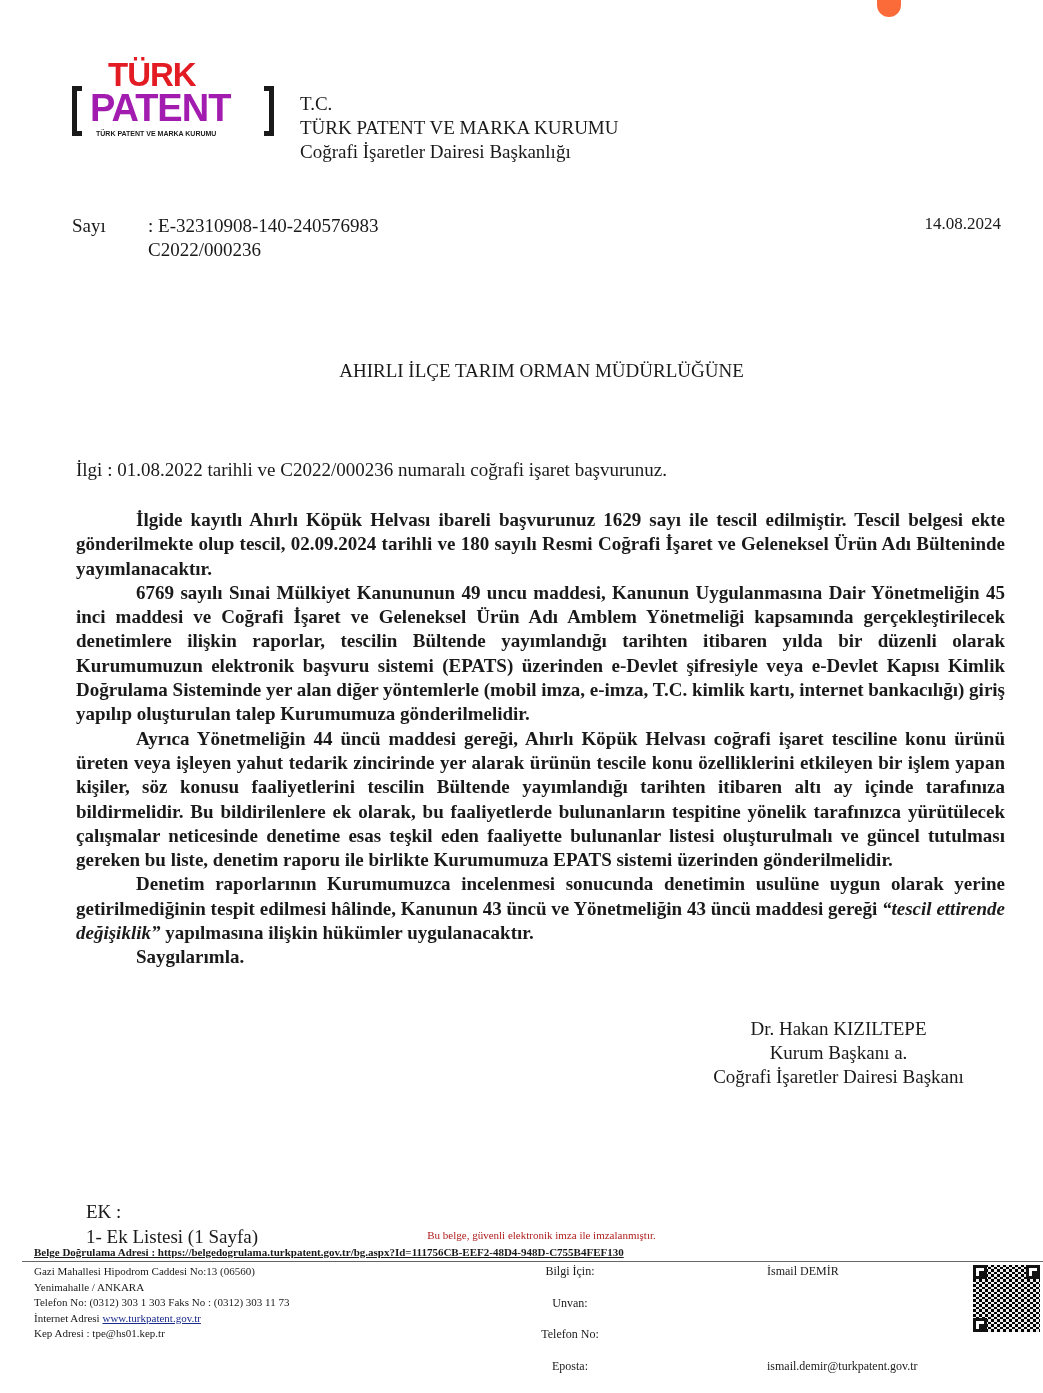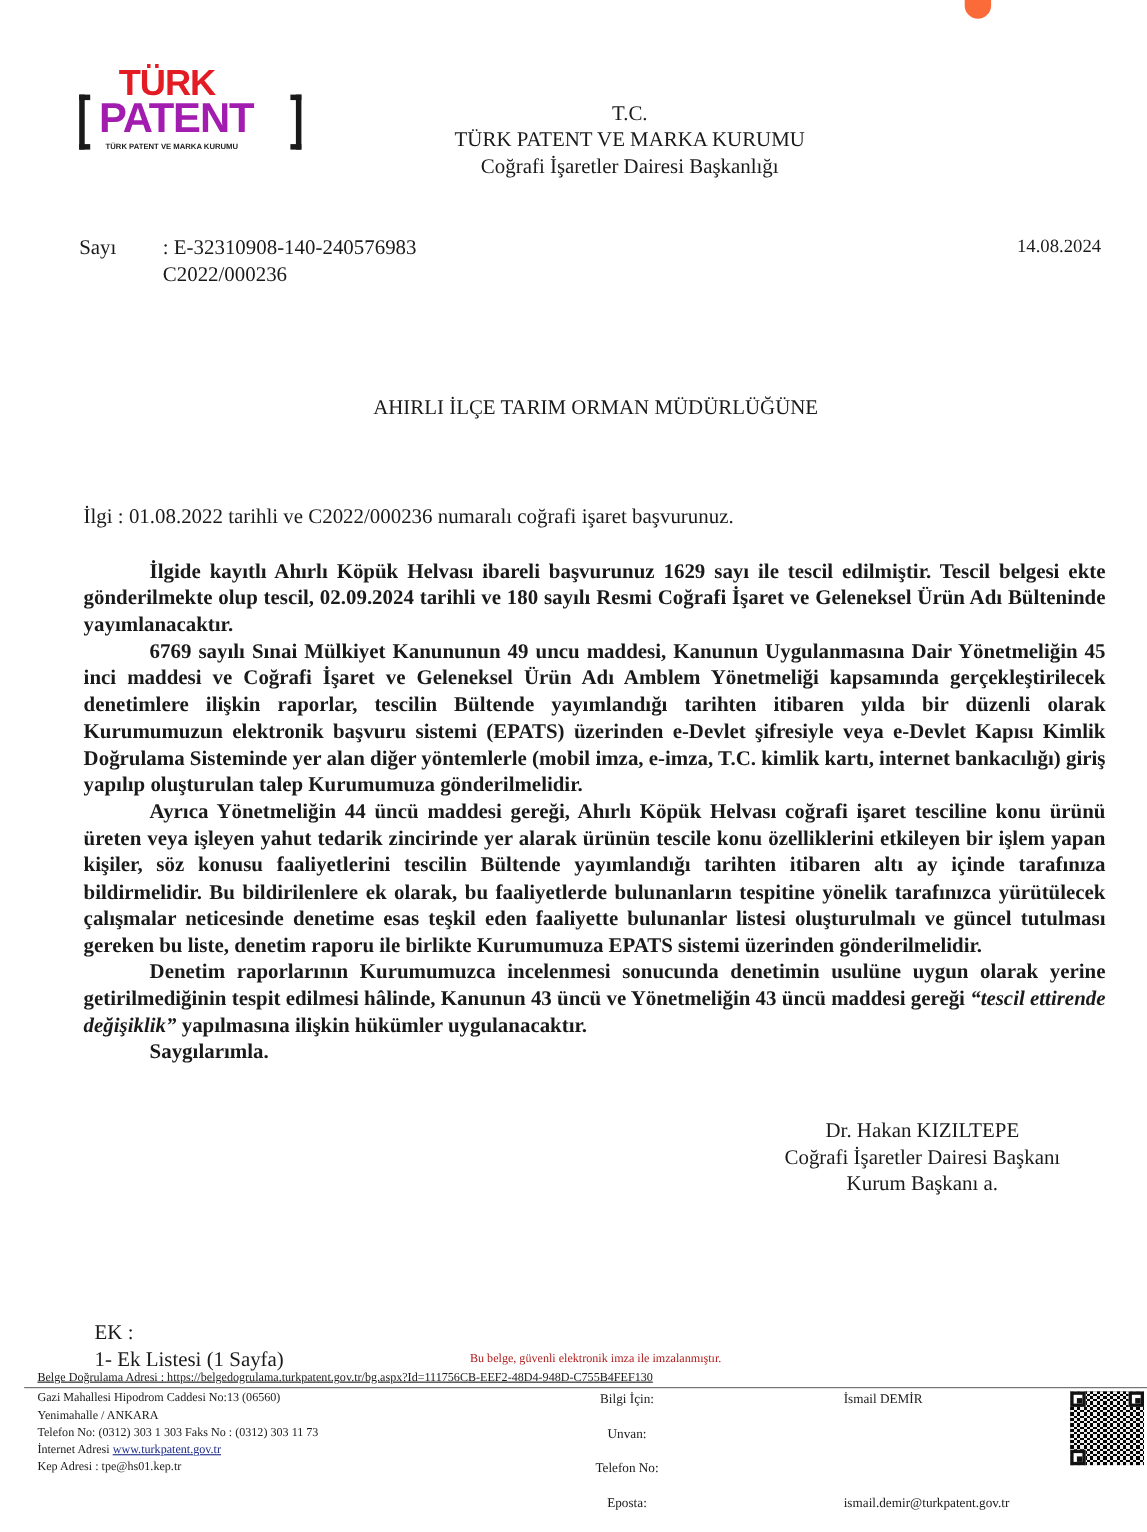--- a/index.html
+++ b/index.html
@@ -8,34 +8,34 @@
   .abs { position:absolute; }
   .orange-dot { left:877px; top:-10px; width:24px; height:27px; background:#fb6b3a; border-radius:0 0 12px 12px; }
   
   .logo { left:72px; top:62px; width:202px; height:80px; }
   .logo .brk { position:absolute; top:24px; width:10px; height:50px; border:5px solid #1a1a1a; box-sizing:border-box; }
   .logo .brk.l { left:0; border-right:none; }
   .logo .brk.r { right:0; border-left:none; }
   .logo .t1 { position:absolute; left:36px; top:-4px; font-family:"Liberation Sans", sans-serif; font-weight:bold; font-size:33px; color:#e31b23; letter-spacing:-1px; line-height:34px; }
   .logo .t2 { position:absolute; left:18px; top:26px; font-family:"Liberation Sans", sans-serif; font-weight:bold; font-size:38px; color:#a21caf; letter-spacing:-1px; line-height:40px; }
   .logo .t3 { position:absolute; left:24px; top:68px; font-family:"Liberation Sans", sans-serif; font-weight:bold; font-size:7px; color:#1a1a1a; white-space:nowrap; }
-  .header-block { left:300px; width:545px; top:92px; text-align:center; font-size:19px; line-height:24px; }
+  .header-block { left:300px; width:545px; top:92px; text-align:left; font-size:19px; line-height:24px; }
   .meta { left:72px; top:214px; font-size:19px; line-height:24px; }
   .meta .row { display:flex; }
   .meta .lbl { width:76px; }
   .date { right:42px; top:214px; font-size:17px; }
   .addressee { left:0; width:1083px; top:360px; text-align:center; font-size:19px; }
   .ilgi { left:76px; top:459px; font-size:19px; }
   .body { left:76px; width:929px; top:508px; font-size:19px; line-height:24.3px; text-align:justify;font-weight:bold; }
   .body p { margin:0; text-indent:60px; }
   .body .quote { font-style:italic; }
   .sig { left:680px; width:317px; top:1017px; text-align:center; font-size:19px; line-height:24px; }
   .ek { left:86px; top:1164px; font-size:19px; line-height:25px;margin-top:35px; }
   .secure { left:0; width:1083px; top:1229px; text-align:center; font-size:11px; color:#b02020; }
-  .verify { left:34px; top:1246px; font-size:11px; color:#1a1a1a; text-decoration:underline; white-space:nowrap; }
+  .verify { left:34px; top:1246px; font-size:11px; color:#1a1a1a; text-decoration:underline; white-space:nowrap;font-weight:bold; }
   .rule { left:22px; width:1021px; top:1261px; height:0; border-top:1px solid #666; }
   .footer-left { left:34px; top:1264px; font-size:11px; line-height:15.5px; }
   .footer-left a { color:#1a2a8a; text-decoration:underline; }
   .footer-right { left:630px; top:1264px; font-size:12px; }
   .fr-row { position:absolute; white-space:nowrap; }
   .fr-row .k { position:absolute; right:0; width:120px; text-align:center; }
   .fr-row .v { position:absolute; left:137px; }
   .qr { left:973px; top:1265px; width:67px; height:67px; background:
         repeating-linear-gradient(90deg,#111 0 3px,#fff 3px 6px),
         repeating-linear-gradient(0deg,#111 0 3px,#fff 3px 5px); background-blend-mode:difference; }
@@ -81,22 +81,22 @@
 <div class="abs body">
   <p>İlgide kayıtlı Ahırlı Köpük Helvası ibareli başvurunuz 1629 sayı ile tescil edilmiştir. Tescil belgesi ekte gönderilmekte olup tescil, 02.09.2024 tarihli ve 180 sayılı Resmi Coğrafi İşaret ve Geleneksel Ürün Adı Bülteninde yayımlanacaktır.</p>
   <p>6769 sayılı Sınai Mülkiyet Kanununun 49 uncu maddesi, Kanunun Uygulanmasına Dair Yönetmeliğin 45 inci maddesi ve Coğrafi İşaret ve Geleneksel Ürün Adı Amblem Yönetmeliği kapsamında gerçekleştirilecek denetimlere ilişkin raporlar, tescilin Bültende yayımlandığı tarihten itibaren yılda bir düzenli olarak Kurumumuzun elektronik başvuru sistemi (EPATS) üzerinden e-Devlet şifresiyle veya e-Devlet Kapısı Kimlik Doğrulama Sisteminde yer alan diğer yöntemlerle (mobil imza, e-imza, T.C. kimlik kartı, internet bankacılığı) giriş yapılıp oluşturulan talep Kurumumuza gönderilmelidir.</p>
   <p>Ayrıca Yönetmeliğin 44 üncü maddesi gereği, Ahırlı Köpük Helvası coğrafi işaret tesciline konu ürünü üreten veya işleyen yahut tedarik zincirinde yer alarak ürünün tescile konu özelliklerini etkileyen bir işlem yapan kişiler, söz konusu faaliyetlerini tescilin Bültende yayımlandığı tarihten itibaren altı ay içinde tarafınıza bildirmelidir. Bu bildirilenlere ek olarak, bu faaliyetlerde bulunanların tespitine yönelik tarafınızca yürütülecek çalışmalar neticesinde denetime esas teşkil eden faaliyette bulunanlar listesi oluşturulmalı ve güncel tutulması gereken bu liste, denetim raporu ile birlikte Kurumumuza EPATS sistemi üzerinden gönderilmelidir.</p>
   <p><span>Denetim raporlarının Kurumumuzca incelenmesi sonucunda denetimin usulüne uygun olarak yerine getirilmediğinin tespit edilmesi hâlinde, Kanunun 43 üncü ve Yönetmeliğin 43 üncü maddesi gereği </span><span class="quote">“tescil ettirende değişiklik”</span><span> yapılmasına ilişkin hükümler uygulanacaktır.</span></p>
   <p>Saygılarımla.</p>
 </div>
 
 <div class="abs sig">
   <div>Dr. Hakan KIZILTEPE</div>
+  <div>Kurum Başkanı a.</div>
   <div>Coğrafi İşaretler Dairesi Başkanı</div>
-  <div>Kurum Başkanı a.</div>
 </div>
 
 <div class="abs ek">
   <div>EK :</div>
   <div>1- Ek Listesi (1 Sayfa)</div>
 </div>
 
 <div class="abs secure">Bu belge, güvenli elektronik imza ile imzalanmıştır.</div>
 <div class="abs verify">Belge Doğrulama Adresi : https://belgedogrulama.turkpatent.gov.tr/bg.aspx?Id=111756CB-EEF2-48D4-948D-C755B4FEF130</div>
 <div class="abs rule"></div>

